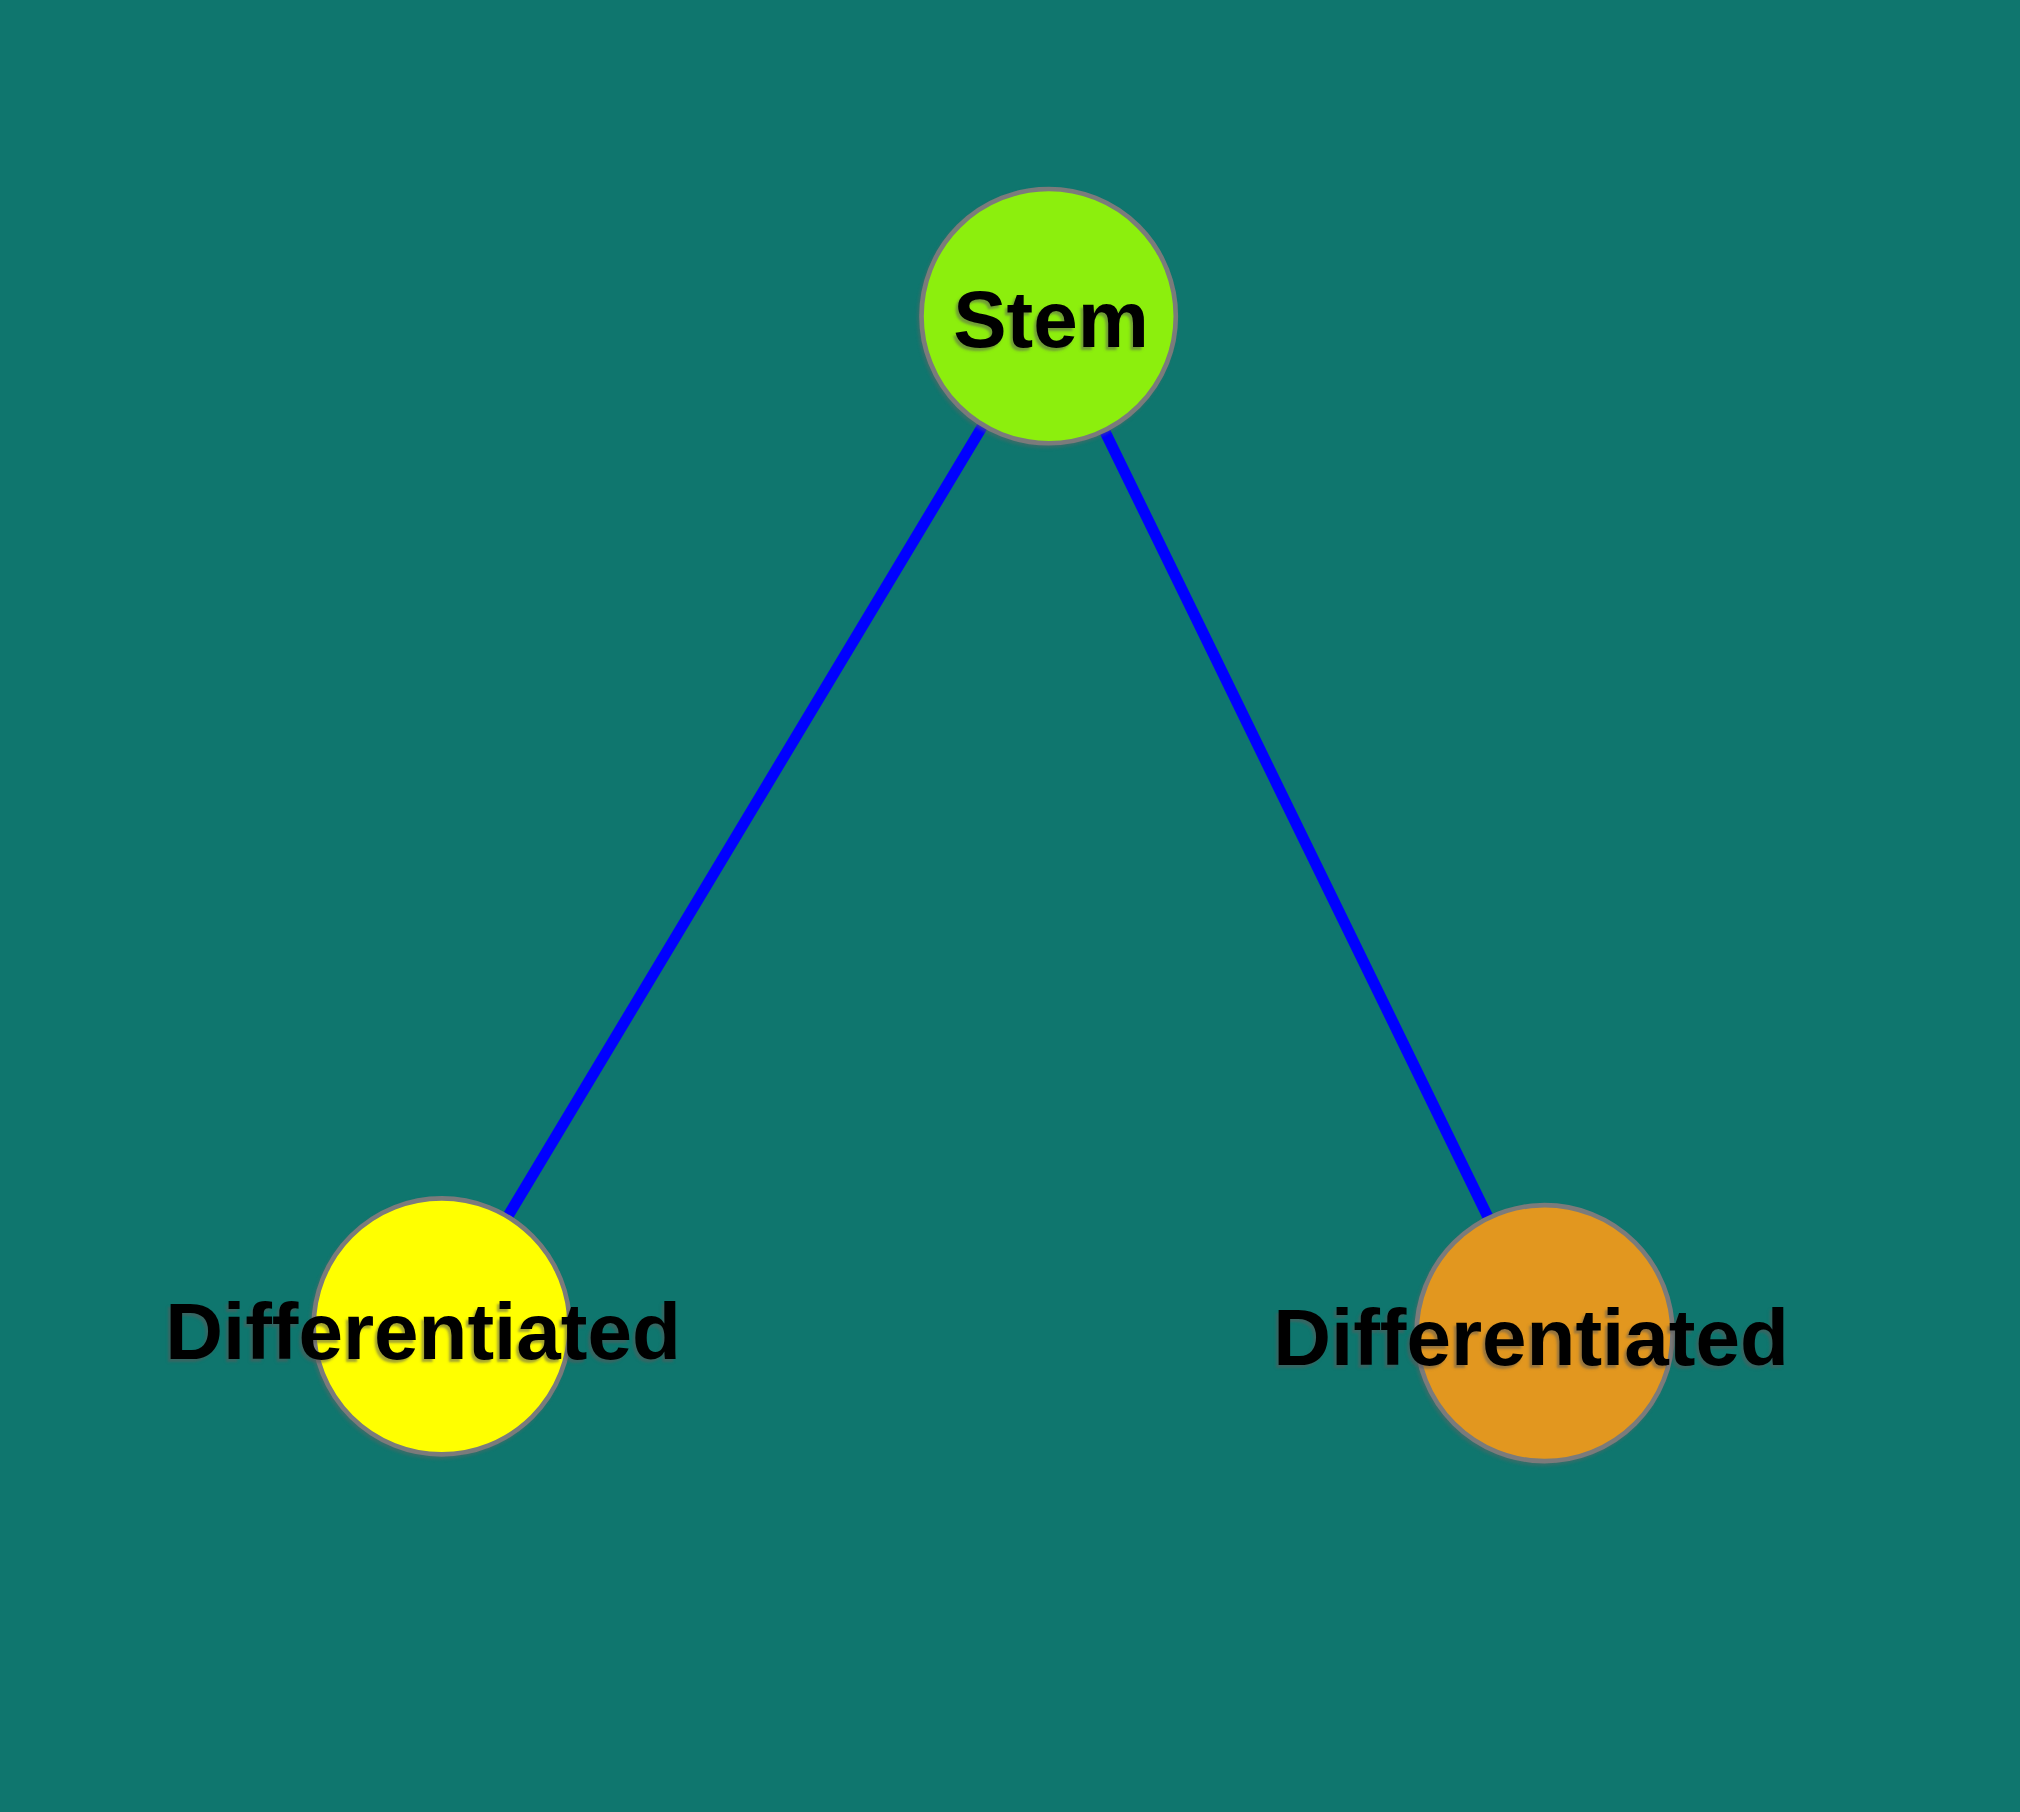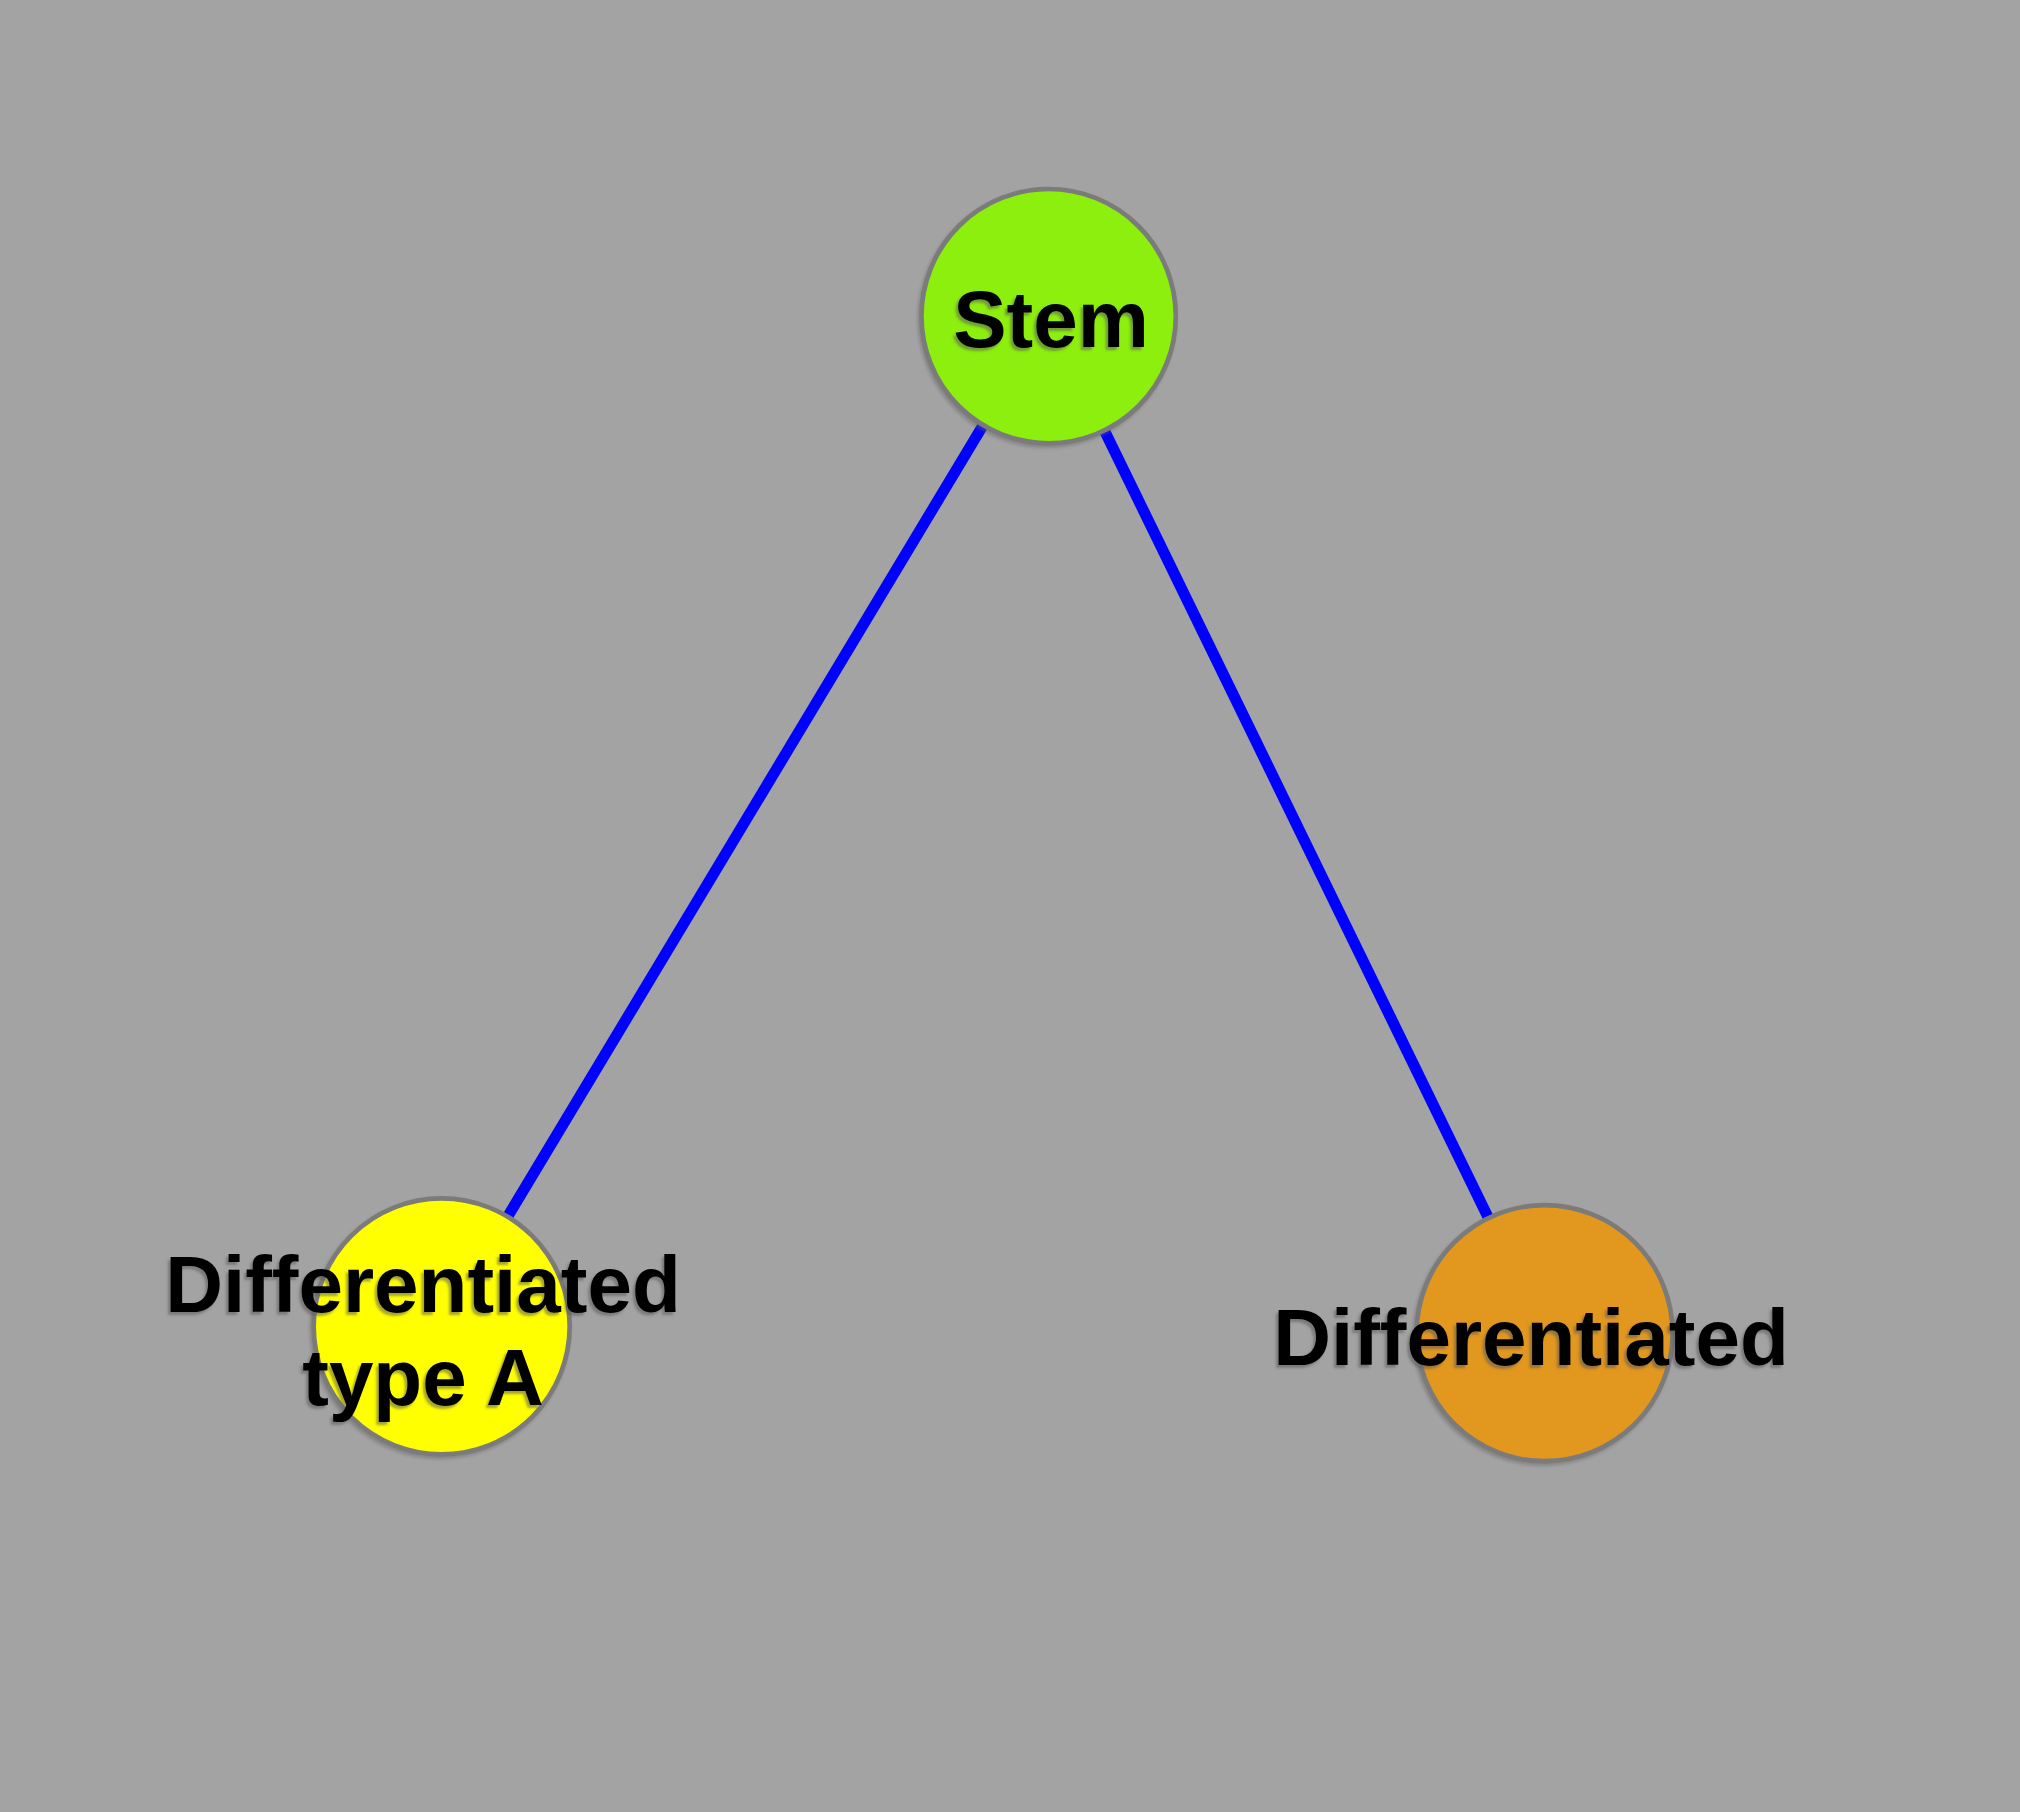--- a/index.html
+++ b/index.html
@@ -46,39 +46,38 @@
     text-shadow: -2.5px 3.4px 2.5px rgba(90,90,90,0.55);
     letter-spacing: 0;
   }
   .label-stem  { left: 1051px; top: 319px;  }
   .label-type-a { left: 423px;  top: 1331px; }
   .label-type-b { left: 1531px; top: 1337px; }
 </style>
 </head>
 <body>
 
-<div class="canvas" style="background-color: #a3a3a3; text-decoration: underline;">
+<div class="canvas" style="background-color: #0f766e; text-decoration: underline;">
 
   <svg class="edges-and-nodes" viewBox="0 0 2384 2138" preserveAspectRatio="none">
 
     <line x1="1237" y1="373" x2="521" y2="1565" class="graph-edge" stroke="#0000FF"></line>
     <line x1="1237" y1="373" x2="1822" y2="1573" class="graph-edge" stroke="#0000FF"></line>
 
     <circle cx="1237" cy="373" r="150" class="node-circle" fill="#8CEF0D" stroke="#7B7B7B"></circle>
     <circle cx="521" cy="1565" r="151" class="node-circle" fill="#FFFF00" stroke="#7B7B7B"></circle>
     <circle cx="1822" cy="1573" r="151" class="node-circle" fill="#E2971F" stroke="#7B7B7B"></circle>
   </svg>
 
   <div class="node-label label-stem" style="color: rgb(0, 0, 0);">
     <span>Stem</span>
   </div>
 
   <div class="node-label label-type-a" style="color: rgb(0, 0, 0);">
     <div>Differentiated</div>
-    <div>type A</div>
   </div>
 
   <div class="node-label label-type-b" style="color: rgb(0, 0, 0);">
     <div>Differentiated</div>
   </div>
 
 </div>
 
 
 </body></html>

